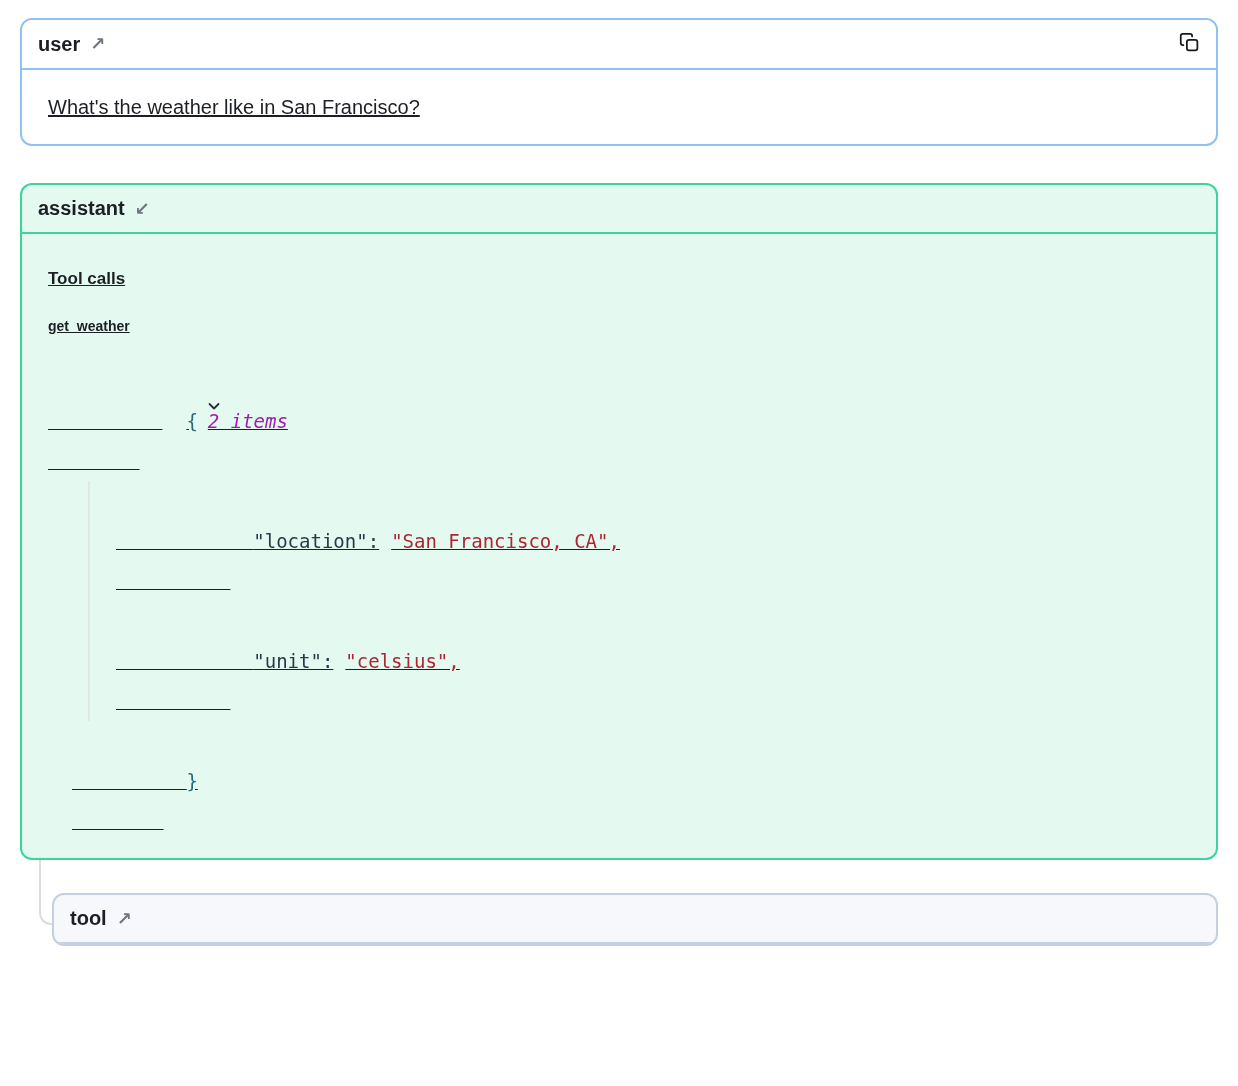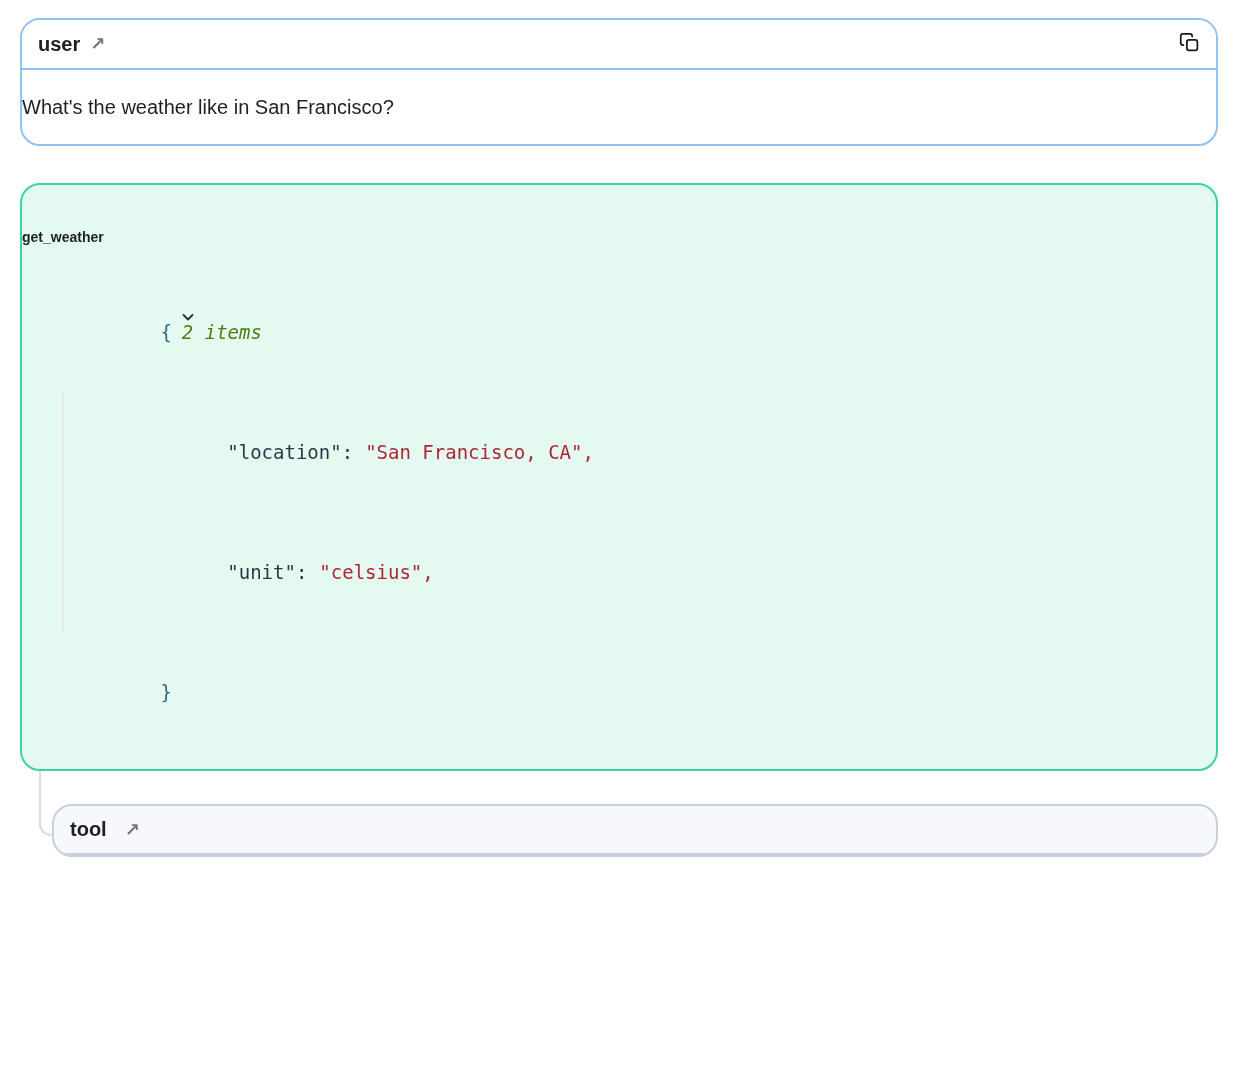--- a/index.html
+++ b/index.html
@@ -6,37 +6,38 @@
   html, body { margin: 0; padding: 0; background: #ffffff; }
   body {
     font-family: "Liberation Sans", "DejaVu Sans", sans-serif;
     color: #1c1f23;
     width: 1238px;
   }
   .page { padding: 18px 20px; }
 
   .card {
     border: 2px solid;
-    border-radius: 20px;
+    border-radius: 12px;
     background: #ffffff;
     overflow: hidden;
   }
   .card-header {
     display: flex;
     align-items: center;
     padding: 12px 16px;
     font-size: 20px;
     font-weight: 600;
     border-bottom: 2px solid;
     border-color: inherit;
   }
   .card-content {
-    padding: 17px 0;
+    padding: 17px 26px;
     font-size: 20px;
     line-height: 40px;
+    text-decoration: underline;
   }
   .card-content p { margin: 0; }
 
   .user-card {
     border-color: var(--user-accent, #8fc1f2);
     margin-bottom: 37px;
   }
   .user-card .card-header { border-bottom-color: var(--user-accent, #8fc1f2); background: #ffffff; }
 
   .assistant-card {
@@ -44,21 +45,21 @@
     background: var(--assistant-bg, #e4f9f0);
   }
   .assistant-card .card-header { border-bottom-color: var(--assistant-accent, #3cd49e); }
 
   .tool-card {
     border-color: var(--tool-accent, #c5cfdd);
     background: var(--tool-bg, #f7f8fb);
     margin-left: 32px;
     margin-bottom: 36px;
   }
-  .tool-card .card-header { border-bottom-color: var(--tool-accent, #c5cfdd); gap: 8px; }
+  .tool-card .card-header { border-bottom-color: var(--tool-accent, #c5cfdd); }
 
   .arrow-icon {
     color: #6f7680;
     font-size: 18px;
     font-weight: 600;
     margin-left: 10px;
     line-height: 1;
   }
 
   .copy-button {
@@ -99,21 +100,21 @@
     font-family: "DejaVu Sans Mono", monospace;
     font-size: 19px;
     margin-top: 6px;
   }
   .json-row { line-height: 40px; white-space: pre; }
   .chevron-btn {
     background: none; border: none; padding: 0; cursor: pointer;
     display: inline-block; width: 16px; margin-right: 8px; vertical-align: 1px;
   }
   .brace { color: var(--json-brace, #2a6a7d); }
-  .items-label { color: #4d7c0f; font-style: italic; margin-left: 10px; }
+  .items-label { color: #a21caf; font-style: italic; margin-left: 10px; }
   .json-entries {
     margin-left: 40px;
     border-left: 2px solid #e4e6e9;
     padding-left: 26px;
   }
   .json-key { color: var(--json-key, #243c48); }
   .json-value { color: var(--json-string, #ab2734); margin-left: 12px; }
   .json-close { padding-left: 24px; }
 </style>
 </head>
@@ -133,22 +134,27 @@
           </svg>
         </span>
       </button>
     </header>
     <div class="card-content">
       <p>What's the weather like in San Francisco?</p>
     </div>
   </section>
 
   <section class="card assistant-card">
+    <header class="card-header">
+      <span>assistant</span>
+      <span class="arrow-icon">↙</span>
+    </header>
     <div class="card-content">
 
+      <div class="section-label">Tool calls</div>
       <div class="tool-call-name">get_weather</div>
 
       <div class="json-tree">
         <div class="json-row">
           <button class="chevron-btn">
             <svg width="14" height="11" viewBox="0 0 14 11" fill="none" stroke="#2b3036" stroke-width="1.8" stroke-linecap="round" stroke-linejoin="round">
               <polyline points="2.5,3 7,7.5 11.5,3"></polyline>
             </svg>
           </button><span class="brace">{</span><span class="items-label">2 items</span>
         </div>

